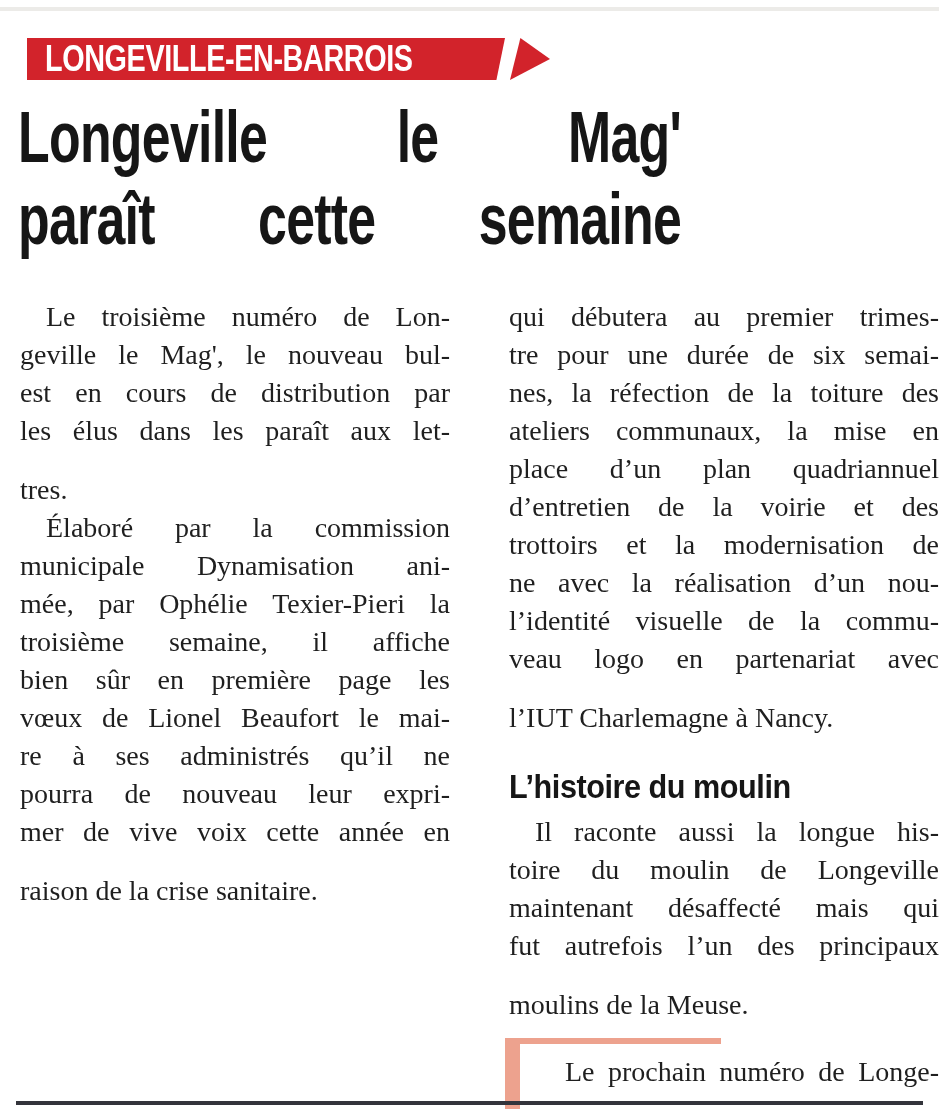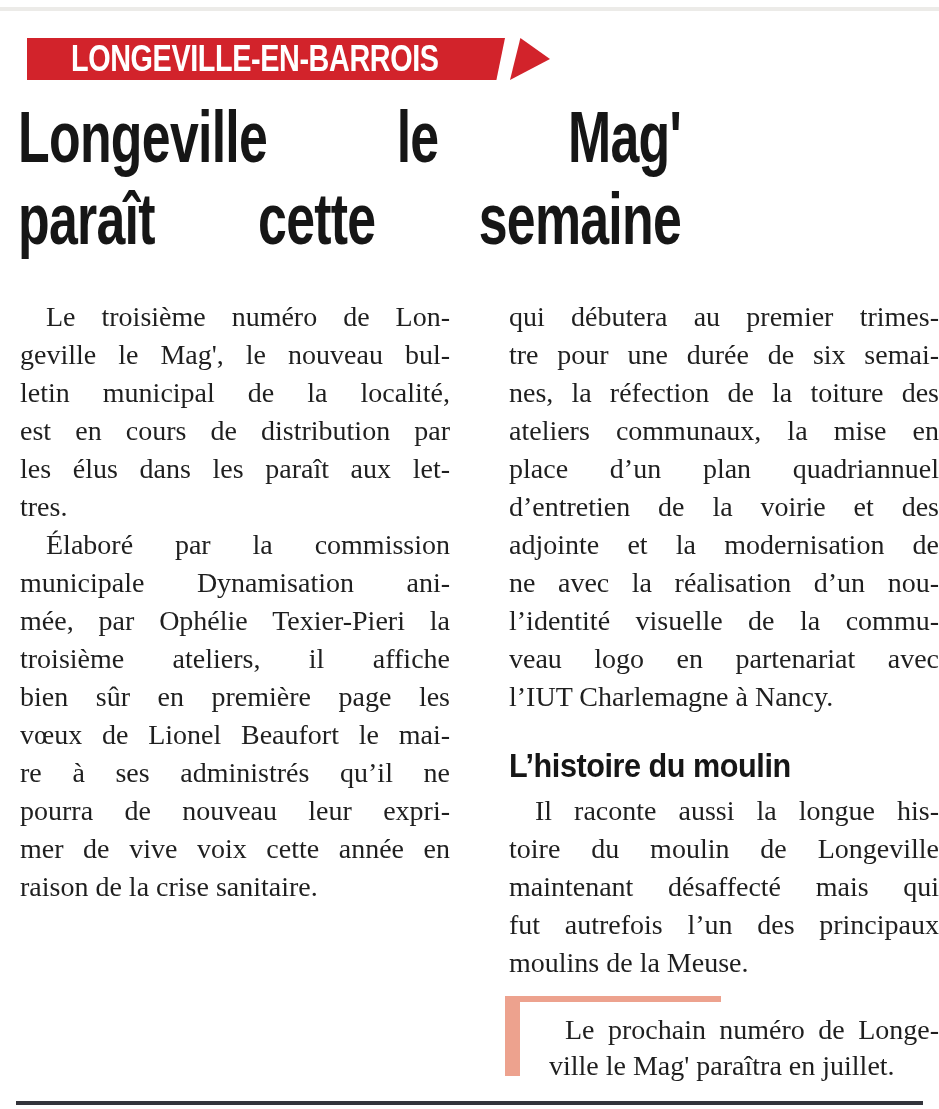--- a/index.html
+++ b/index.html
@@ -23,21 +23,21 @@
     display: flex;
     align-items: stretch;
     margin: 38px 0 0 27px;
     height: 42px;
   }
   .kicker-rect {
     width: 478px;
     height: 42px;
     display: flex;
     align-items: flex-end;
-    padding-left: 44px;
+    padding-left: 18px;
     box-sizing: border-box;
     clip-path: polygon(0 0, 100% 0, 98.2% 100%, 0 100%);
   }
   .kicker-rect span {
     font-family: "Liberation Sans", sans-serif;
     font-weight: 700;
     font-size: 36px;
     color: #ffffff;
     white-space: nowrap;
     letter-spacing: -0.5px;
@@ -74,21 +74,21 @@
     font-size: 28px;
     line-height: 38px;
     color: #1f1f1f;
   }
   .para { margin: 0; }
   .ln {
     text-align: justify;
     text-align-last: justify;
     white-space: nowrap;
   }
-  .para .ln:last-child { text-align-last: left; }
+  .para .ln:last-child { text-align-last: left; margin-top: 21px; }
   .para.indent .ln:first-child { text-indent: 26px; }
   
   .subhead {
     margin: 30px 0 8px 0;
     font-family: "Liberation Sans", sans-serif;
     font-weight: 700;
     font-size: 34px;
     line-height: 38px;
     color: #161616;
     letter-spacing: -0.5px;
@@ -143,48 +143,47 @@
       <div class="ln">Longeville le Mag'</div>
       <div class="ln">paraît cette semaine</div>
     </h1>
 
   <div class="cols">
 
     <div class="col">
       <div class="para indent">
           <div class="ln">Le troisième numéro de Lon-</div>
           <div class="ln">geville le Mag', le nouveau bul-</div>
-          <div class="ln">letin municipal de la localité,</div>
           <div class="ln">est en cours de distribution par</div>
           <div class="ln">les élus dans les paraît aux let-</div>
           <div class="ln">tres.</div>
         </div>
       <div class="para indent">
           <div class="ln">Élaboré par la commission</div>
           <div class="ln">municipale Dynamisation ani-</div>
           <div class="ln">mée, par Ophélie Texier-Pieri la</div>
-          <div class="ln">troisième ateliers, il affiche</div>
+          <div class="ln">troisième semaine, il affiche</div>
           <div class="ln">bien sûr en première page les</div>
           <div class="ln">vœux de Lionel Beaufort le mai-</div>
           <div class="ln">re à ses administrés qu’il ne</div>
           <div class="ln">pourra de nouveau leur expri-</div>
           <div class="ln">mer de vive voix cette année en</div>
           <div class="ln">raison de la crise sanitaire.</div>
         </div>
     </div>
 
     <div class="col">
       <div class="para">
           <div class="ln">qui débutera au premier trimes-</div>
           <div class="ln">tre pour une durée de six semai-</div>
           <div class="ln">nes, la réfection de la toiture des</div>
           <div class="ln">ateliers communaux, la mise en</div>
           <div class="ln">place d’un plan quadriannuel</div>
           <div class="ln">d’entretien de la voirie et des</div>
-          <div class="ln">adjointe et la modernisation de</div>
+          <div class="ln">trottoirs et la modernisation de</div>
           <div class="ln">ne avec la réalisation d’un nou-</div>
           <div class="ln">l’identité visuelle de la commu-</div>
           <div class="ln">veau logo en partenariat avec</div>
           <div class="ln">l’IUT Charlemagne à Nancy.</div>
         </div>
 
       <h2 class="subhead">L’histoire du moulin</h2>
 
       <div class="para indent">
           <div class="ln">Il raconte aussi la longue his-</div>

